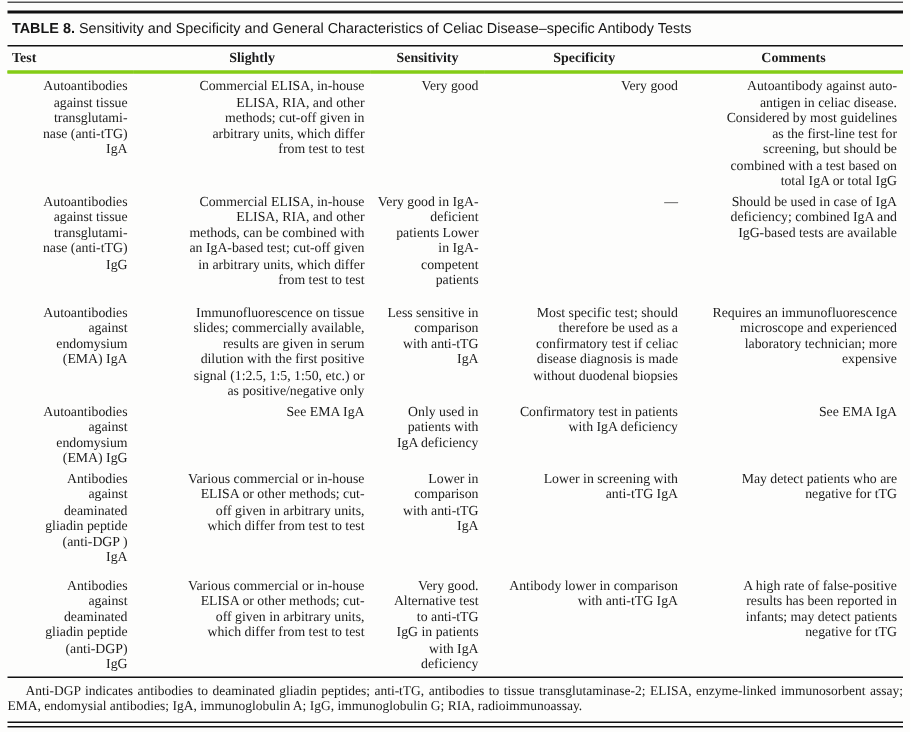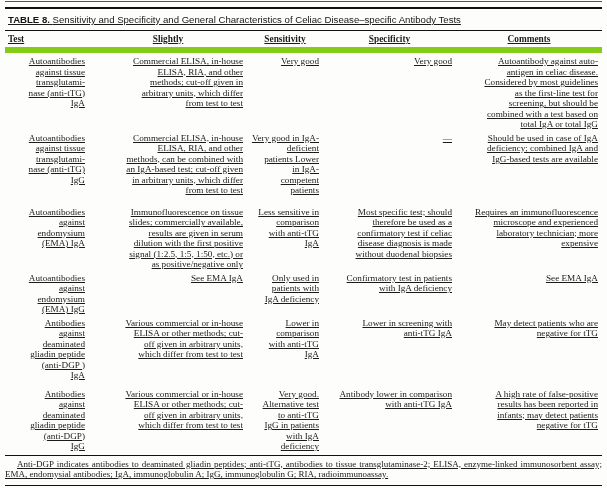--- a/index.html
+++ b/index.html
@@ -4,42 +4,41 @@
 <style>
   html,body{margin:0;padding:0;background:#fff;}
   .page{
     position:relative;
     width:607px;height:488px;
     background:#fdfdfc;
     font-family:"Liberation Serif", serif;
     color:#1b1b1b;
     overflow:hidden;
     box-sizing:border-box;
-    text-decoration:underline;
   }
   .content{margin:0 5px;}
   .rule-hairline{border-top:1px solid #555;margin-top:1px;}
   .rule-thick{border-top:2px solid #111;margin-top:5px;}
   .rule-thin{border-top:1.5px solid #111;}
   .caption{
     font-family:"Liberation Sans", sans-serif;
     font-size:9.6px;line-height:12px;
     padding:5px 0 4px 3px;
     color:#161616;
   }
   .caption .tbl-no{font-weight:700;}
   table.main{
     border-collapse:collapse;table-layout:fixed;
     width:597px;
   }
   table.main th{
     font-size:9.3px;font-weight:700;
     vertical-align:bottom;text-align:center;
     padding:3px 0 3px 0;
-    border-bottom:6px solid #84cc16;
+    border-bottom:2px solid #84cc16;
   }
   table.main th.left{text-align:left;padding-left:3px;}
   table.main td{
     vertical-align:top;
     font-size:9.2px;line-height:10.5px;
     padding:3px 4px 0 0;
     text-align:right;
   }
   .cellwrap{
     white-space:pre-line;

